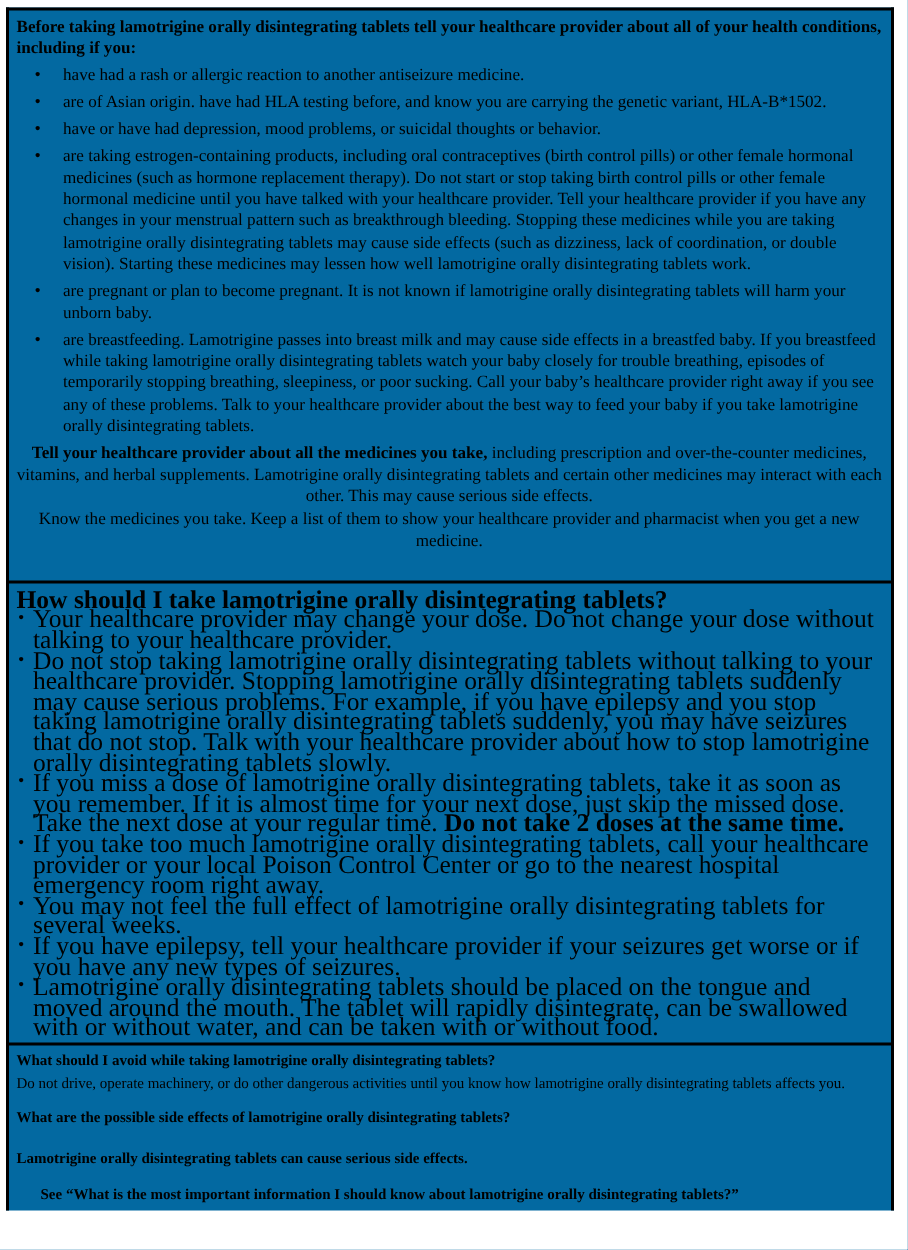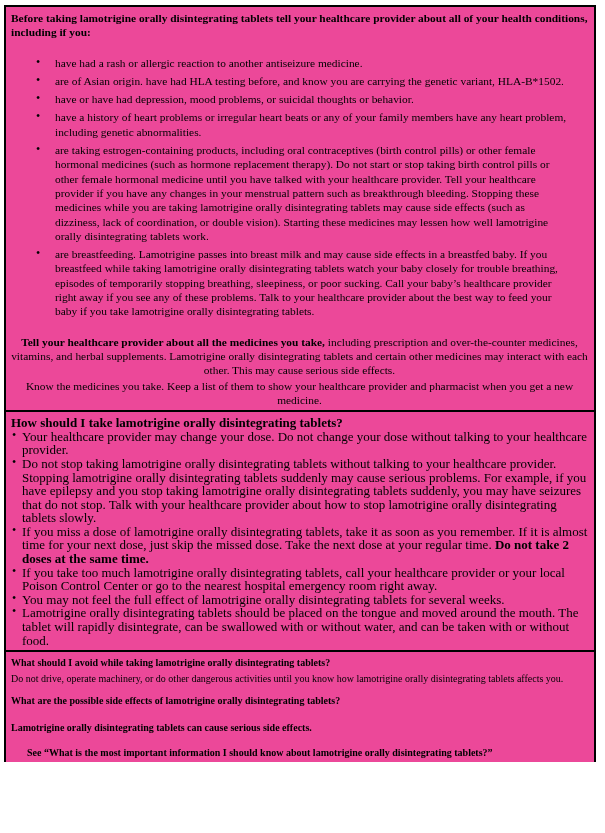--- a/index.html
+++ b/index.html
@@ -16,21 +16,21 @@
   }
 
   #doc {
     position: relative;
     box-sizing: border-box;
     margin: 5px 4px 0 4px;
     width: 592px;
     border-top: 2px solid #000;
     border-left: 2px solid #000;
     border-right: 2px solid #000;
-    background: #ec4899;
+    background: #0369a1;
   }
 
   .section {
     box-sizing: border-box;
     padding: 3px 6px 3px 5px;
   }
   .section + .section {
     border-top: 2px solid #000;
   }
 
@@ -38,48 +38,48 @@
   .s1 {
     font-size: 11.4px;
     line-height: 14.3px;
   }
   .s1 .lead {
     font-weight: bold;
     margin: 1px 0 2px 0;
   }
   .s1 ul {
     list-style: none;
-    margin: 16px;
+    margin: 3px;
     padding: 0;
   }
   .s1 ul li {
     position: relative;
     padding-left: 28px;
     margin: 0 0 4px 0;
   }
   .s1 ul li::before {
     content: "\2022";
     position: absolute;
     left: 9px;
     top: -1px;
     font-size: 12px;
     line-height: 14.3px;
   }
   .s1 .para {
     margin: 0 0 1px 0;
     text-align: center;
   }
   .s1 .para.tight {
-    margin-bottom: 0;
+    margin-bottom: 16px;
   }
   .s1 b { font-weight: bold; }
 
   
   .s2 {
-    font-size: 13px;
+    font-size: 17px;
     line-height: 13.6px;
   }
   .s2 .head {
     font-weight: bold;
     margin: 1px 0 0 0;
   }
   .s2 ul {
     list-style: none;
     margin: 0;
     padding: 0;
@@ -133,40 +133,41 @@
 <div id="doc">
 
   <div class="section s1">
 
     <div class="lead">Before taking lamotrigine orally disintegrating tablets tell your healthcare provider about all of your health conditions, including if you:</div>
 
     <ul>
       <li>have had a rash or allergic reaction to another antiseizure medicine.</li>
       <li>are of Asian origin. have had HLA testing before, and know you are carrying the genetic variant, HLA-B*1502.</li>
       <li>have or have had depression, mood problems, or suicidal thoughts or behavior.</li>
-      <li>have a history of heart problems or irregular heart beats or any of your family members have any heart problem, including genetic abnormalities.</li>
       <li>are taking estrogen-containing products, including oral contraceptives (birth control pills) or other female hormonal medicines (such as hormone replacement therapy). Do not start or stop taking birth control pills or other female hormonal medicine until you have talked with your healthcare provider. Tell your healthcare provider if you have any changes in your menstrual pattern such as breakthrough bleeding. Stopping these medicines while you are taking lamotrigine orally disintegrating tablets may cause side effects (such as dizziness, lack of coordination, or double vision). Starting these medicines may lessen how well lamotrigine orally disintegrating tablets work.</li>
+      <li>are pregnant or plan to become pregnant. It is not known if lamotrigine orally disintegrating tablets will harm your unborn baby.</li>
       <li>are breastfeeding. Lamotrigine passes into breast milk and may cause side effects in a breastfed baby. If you breastfeed while taking lamotrigine orally disintegrating tablets watch your baby closely for trouble breathing, episodes of temporarily stopping breathing, sleepiness, or poor sucking. Call your baby’s healthcare provider right away if you see any of these problems. Talk to your healthcare provider about the best way to feed your baby if you take lamotrigine orally disintegrating tablets.</li>
     </ul>
 
     <p class="para"><b>Tell your healthcare provider about all the medicines you take,</b><span> including prescription and over-the-counter medicines, vitamins, and herbal supplements. Lamotrigine orally disintegrating tablets and certain other medicines may interact with each other. This may cause serious side effects.</span></p>
 
     <p class="para tight">Know the medicines you take. Keep a list of them to show your healthcare provider and pharmacist when you get a new medicine.</p>
   </div>
 
   <div class="section s2">
 
     <div class="head">How should I take lamotrigine orally disintegrating tablets?</div>
 
     <ul>
       <li>Your healthcare provider may change your dose. Do not change your dose without talking to your healthcare provider.</li>
       <li>Do not stop taking lamotrigine orally disintegrating tablets without talking to your healthcare provider. Stopping lamotrigine orally disintegrating tablets suddenly may cause serious problems. For example, if you have epilepsy and you stop taking lamotrigine orally disintegrating tablets suddenly, you may have seizures that do not stop. Talk with your healthcare provider about how to stop lamotrigine orally disintegrating tablets slowly.</li>
       <li><span>If you miss a dose of lamotrigine orally disintegrating tablets, take it as soon as you remember. If it is almost time for your next dose, just skip the missed dose. Take the next dose at your regular time. </span><b>Do not take 2 doses at the same time.</b></li>
       <li>If you take too much lamotrigine orally disintegrating tablets, call your healthcare provider or your local Poison Control Center or go to the nearest hospital emergency room right away.</li>
       <li>You may not feel the full effect of lamotrigine orally disintegrating tablets for several weeks.</li>
+      <li>If you have epilepsy, tell your healthcare provider if your seizures get worse or if you have any new types of seizures.</li>
       <li>Lamotrigine orally disintegrating tablets should be placed on the tongue and moved around the mouth. The tablet will rapidly disintegrate, can be swallowed with or without water, and can be taken with or without food.</li>
     </ul>
   </div>
 
   <div class="section s3">
 
     <div class="head">What should I avoid while taking lamotrigine orally disintegrating tablets?</div>
 
     <p class="body loose">Do not drive, operate machinery, or do other dangerous activities until you know how lamotrigine orally disintegrating tablets affects you.</p>
 

